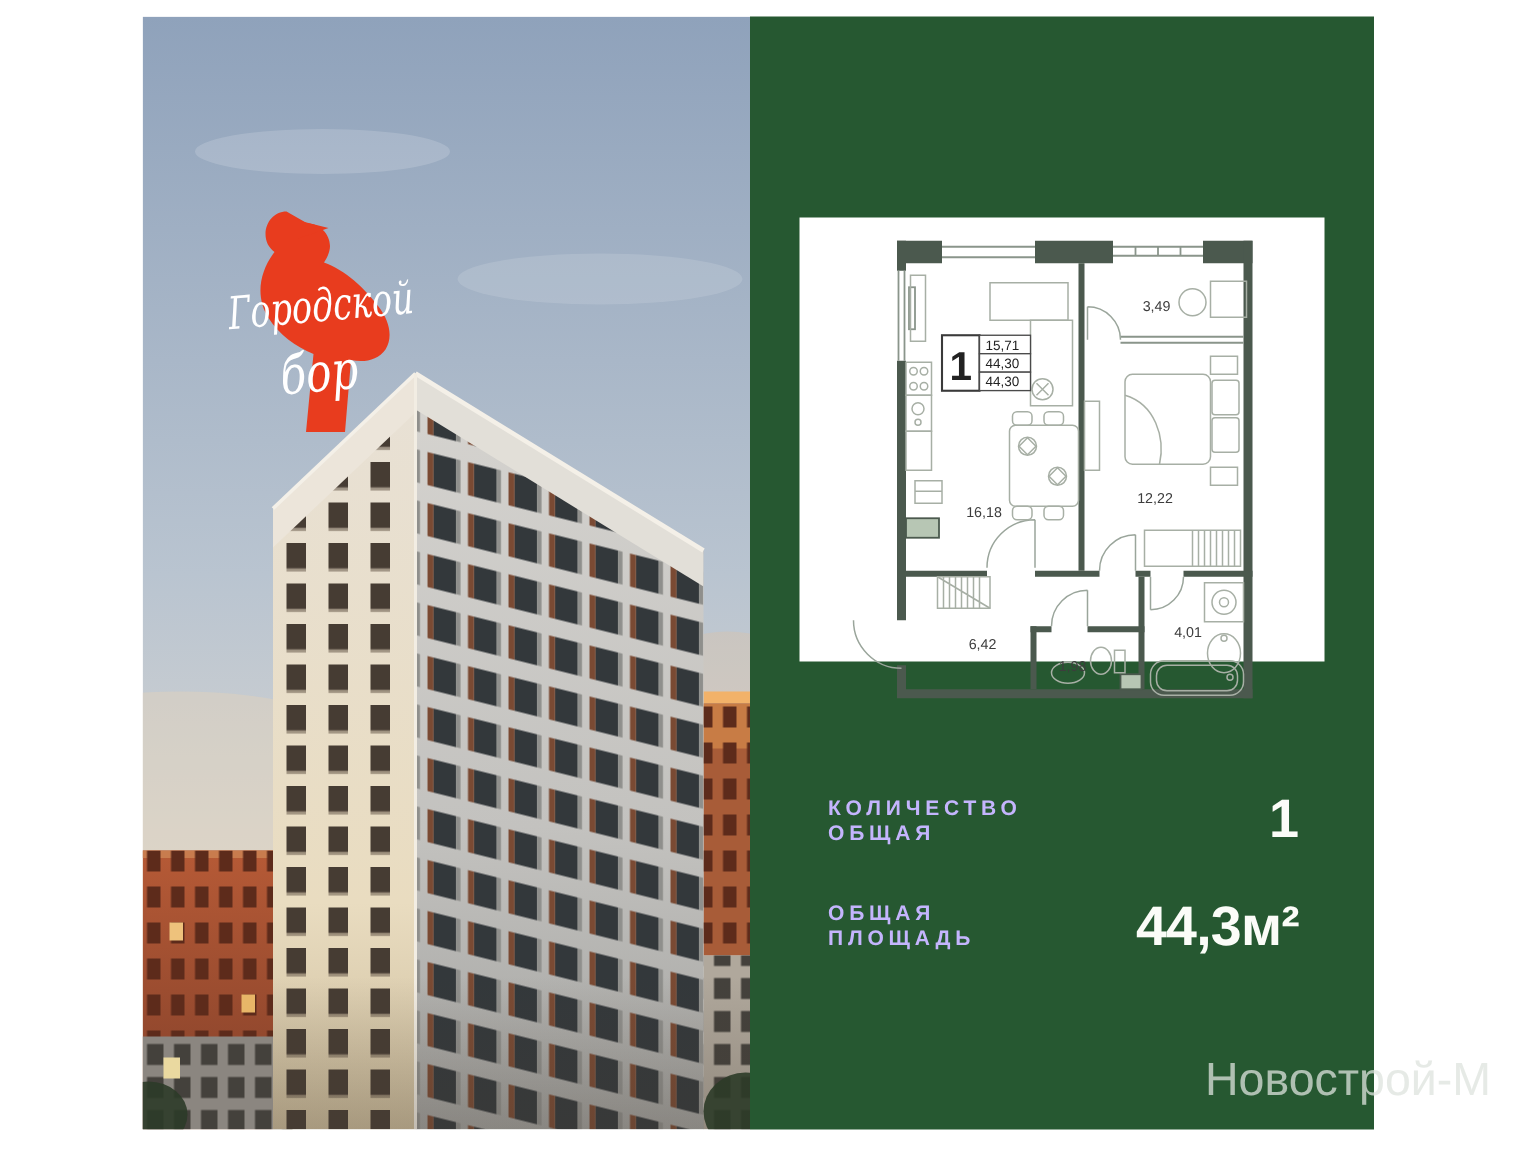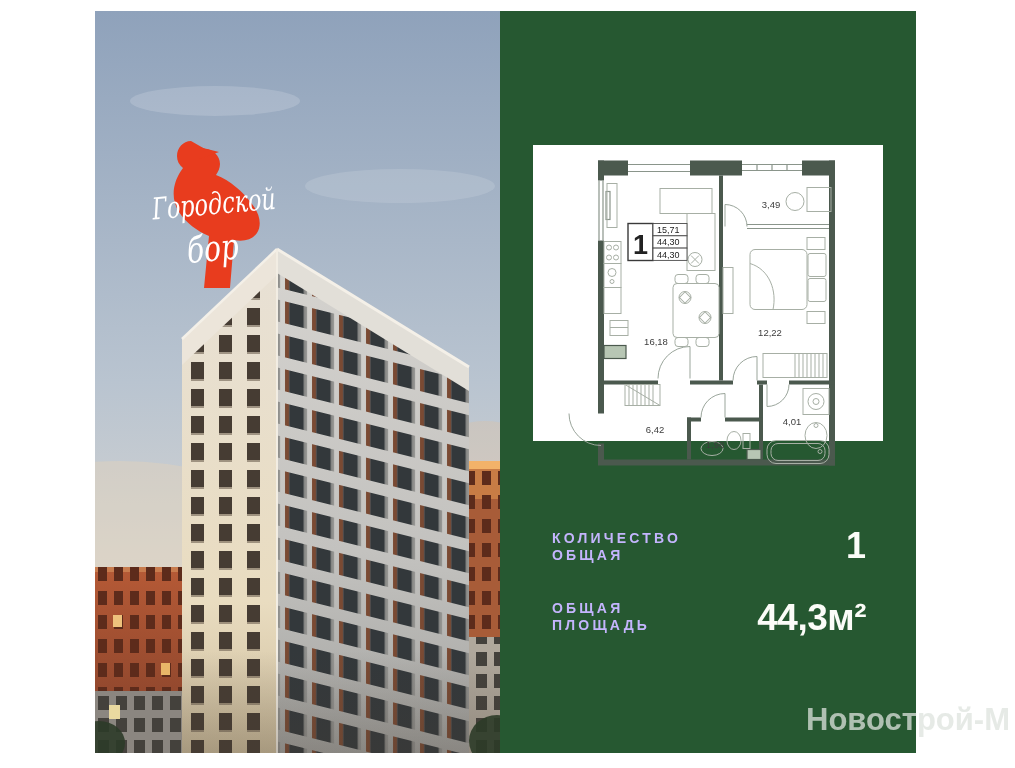--- a/index.html
+++ b/index.html
@@ -10,21 +10,21 @@
   .plan-card{position:absolute;left:33px;top:134px;width:350px;height:296px;background:#ffffff;}
   .plan-card svg{display:block;}
   .spec-row{position:absolute;left:52px;right:50px;display:flex;justify-content:space-between;align-items:flex-start;}
   .spec-row.rooms{top:519px;}
   .spec-row.area{top:589px;}
   .spec-label{font-size:14px;letter-spacing:3.2px;color:#c4b5fd;line-height:17px;font-weight:700;}
   .spec-label span{display:block;}
   .spec-value{color:#fbfcf8;line-height:1;}
   .rooms .spec-value{font-size:36px;font-weight:600;margin-top:-2px;}
   .area .spec-value{font-size:37px;font-weight:700;margin-top:-1px;letter-spacing:-0.5px;}
-  .watermark{position:absolute;right:5px;bottom:30px;font-size:31px;font-weight:700;
+  .watermark{position:absolute;right:21px;bottom:30px;font-size:31px;font-weight:400;
              color:rgba(222,227,221,0.75);white-space:nowrap;z-index:5;}
   .plab{font-size:9.5px;fill:#3d3d3d;font-family:"Liberation Sans",sans-serif;}
   .pnum{font-size:9px;fill:#222;font-family:"Liberation Sans",sans-serif;}
   .pbig{font-size:27px;font-weight:600;fill:#222;font-family:"Liberation Sans",sans-serif;}
   .fur{fill:none;stroke:#a7afa5;stroke-width:1;}
   .door{fill:none;stroke:#9aa59b;stroke-width:1;}
   .winl{stroke:#8a958b;stroke-width:1.2;fill:none;}
 </style>
 </head>
 <body>

